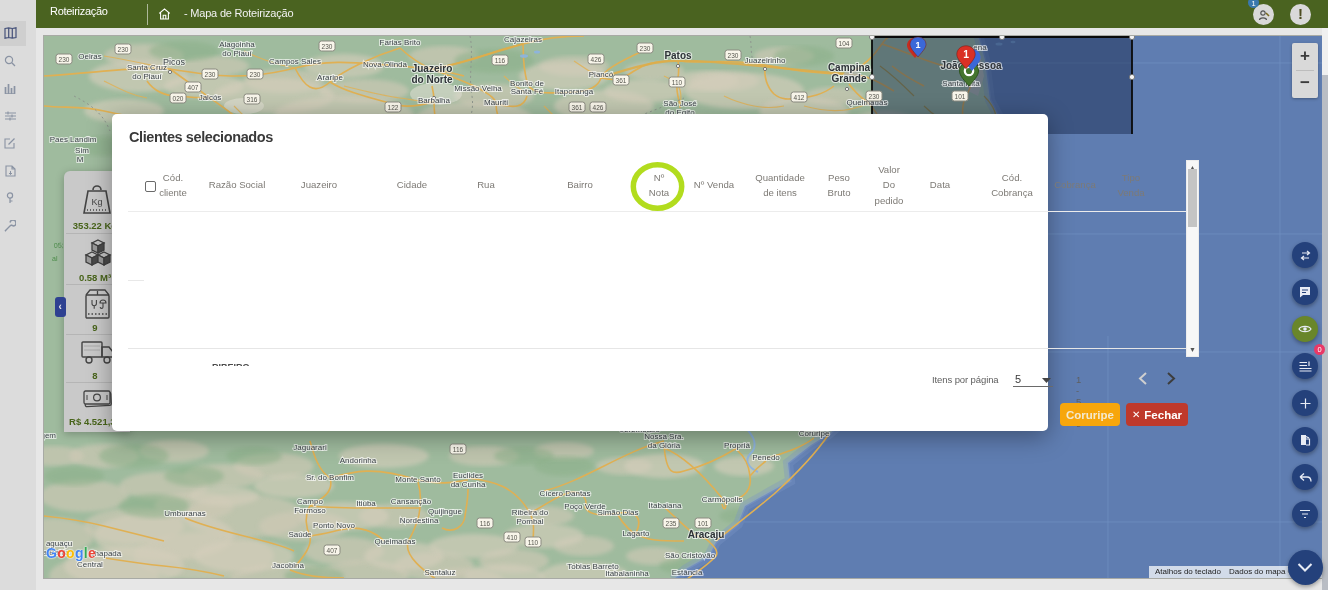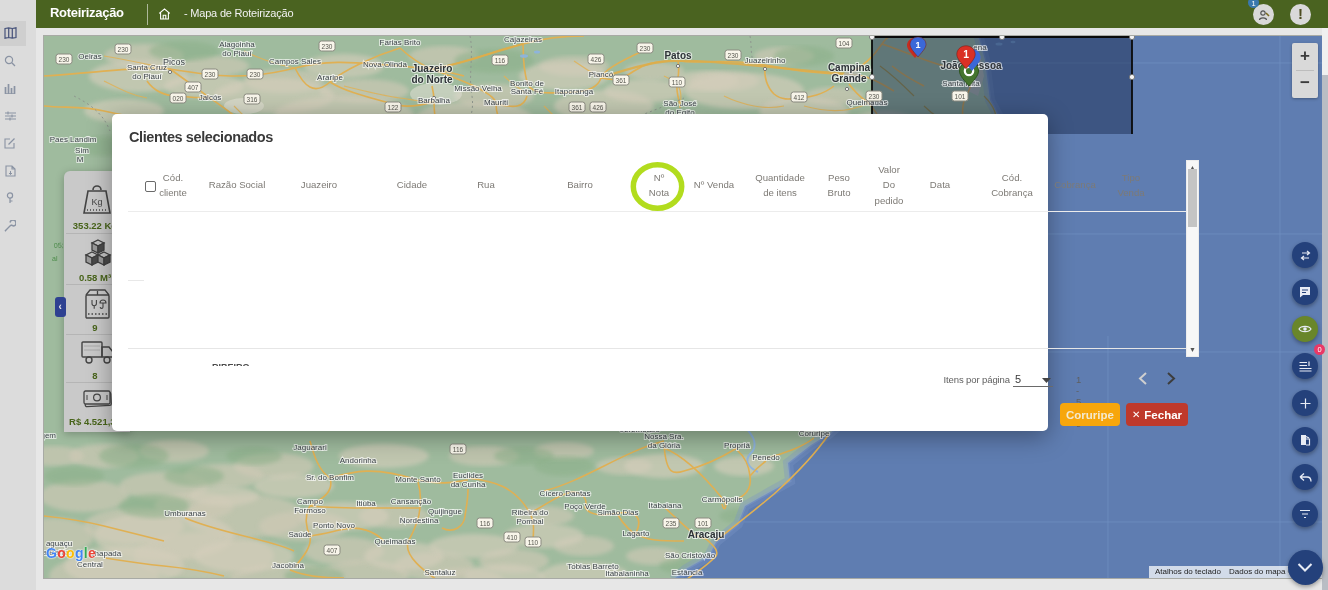--- a/index.html
+++ b/index.html
@@ -1,19 +1,19 @@
 <!DOCTYPE html>
 <html><head><meta charset="utf-8">
 <style>
 *{box-sizing:border-box;margin:0;padding:0}
 html,body{width:1328px;height:590px;overflow:hidden}
 body{font-family:"Liberation Sans",sans-serif;background:#e7e7e7;position:relative}
 .abs{position:absolute}
 .navbar{position:absolute;left:36px;top:0;width:1292px;height:28px;background:#4a6320;color:#fff;display:flex;align-items:center}
-.navbar .title{font-size:13px;font-weight:bold;letter-spacing:-0.3px}
+.navbar .title{font-size:11px;font-weight:normal;letter-spacing:-0.3px}
 .navbar .sep{width:1px;height:21px;background:rgba(255,255,255,.55)}
 .navbar .sub{font-size:11px;color:#f2f2f2;letter-spacing:-0.2px}
 .sidebar{position:absolute;left:0;top:0;width:36px;height:590px;background:#dcdcdc}
 .sideitem{position:absolute;left:0;width:20px;height:26px;display:flex;align-items:center;justify-content:center}
 .map{position:absolute;left:44px;top:36px;width:1278px;height:542px;background:#a5c0a3;outline:1px solid #a8aaa5}
 .fab{position:absolute;z-index:20;border-radius:50%;background:#24417b;display:flex;align-items:center;justify-content:center;box-shadow:0 2px 4px rgba(0,0,0,.35)}
 .panel{position:absolute;left:64px;top:171px;width:66px;height:261px;background:#c9c9c9;border-radius:6px 0 0 0;box-shadow:0 2px 8px rgba(0,0,0,.25)}
 .statrow{position:absolute;left:-4px;width:70px;text-align:center}
 .statval{font-size:9.5px;font-weight:bold;color:#48641a;white-space:nowrap}
 .modal{position:absolute;left:112px;top:114px;width:936px;height:317px;background:#fff;border-radius:5px;box-shadow:0 6px 24px rgba(0,0,0,.35)}
@@ -549,21 +549,21 @@
 <div class="th" style="left:1019px;top:55.5px">Tipo<br>Venda</div>
 <div class="abs" style="left:16px;top:97px;width:1060px;height:1px;background:#ececec"></div>
 <div class="abs" style="left:16px;top:166px;width:16px;height:1px;background:#e8e8e8"></div>
 <div class="abs" style="left:16px;top:233.5px;width:1060px;height:1px;background:#e6e6e6"></div>
 <div class="abs" style="left:100px;top:242px;width:60px;height:10px;overflow:hidden"><span style="font-size:9px;font-weight:bold;color:#4a4a4a">RIBEIRO</span></div>
 <div class="abs" style="left:1074px;top:46px;width:13px;height:197px;background:#f7f7f7;border:1px solid #ececec">
       <div style="position:absolute;left:0;top:0;width:11px;height:13px;text-align:center;font-size:7px;color:#555;line-height:13px">▲</div>
       <div style="position:absolute;left:1px;top:8px;width:9px;height:58px;background:#c4c4c4"></div>
       <div style="position:absolute;left:0;bottom:0;width:11px;height:13px;text-align:center;font-size:7px;color:#555;line-height:13px">▼</div>
     </div>
-<div class="abs pgtext" style="left:820px;top:260px;width:78px;text-align:right">Itens por página</div>
+<div class="abs pgtext" style="left:820px;top:260px;width:78px;text-align:left">Itens por página</div>
 <div class="abs" style="left:903px;top:259px;font-size:11px;color:#3a3a3a">5</div>
 <div class="abs" style="left:901px;top:272px;width:40px;height:1px;background:#6a6a6a"></div>
 <svg class="abs" style="left:930px;top:264px" width="9" height="5" viewBox="0 0 9 5">
       <path d="M0,0 H9 L4.5,5 Z" fill="#454545"></path>
     </svg>
 <div class="abs pgtext" style="left:964px;top:260px">1 - 5 de 9</div>
 <svg class="abs" style="left:1026px;top:258px" width="10" height="13" viewBox="0 0 10 13">
       <path d="M8,1 L2,6.5 L8,12" fill="none" stroke="#cfcfcf" stroke-width="2"></path>
     </svg>
 <svg class="abs" style="left:1054px;top:258px" width="10" height="13" viewBox="0 0 10 13">

